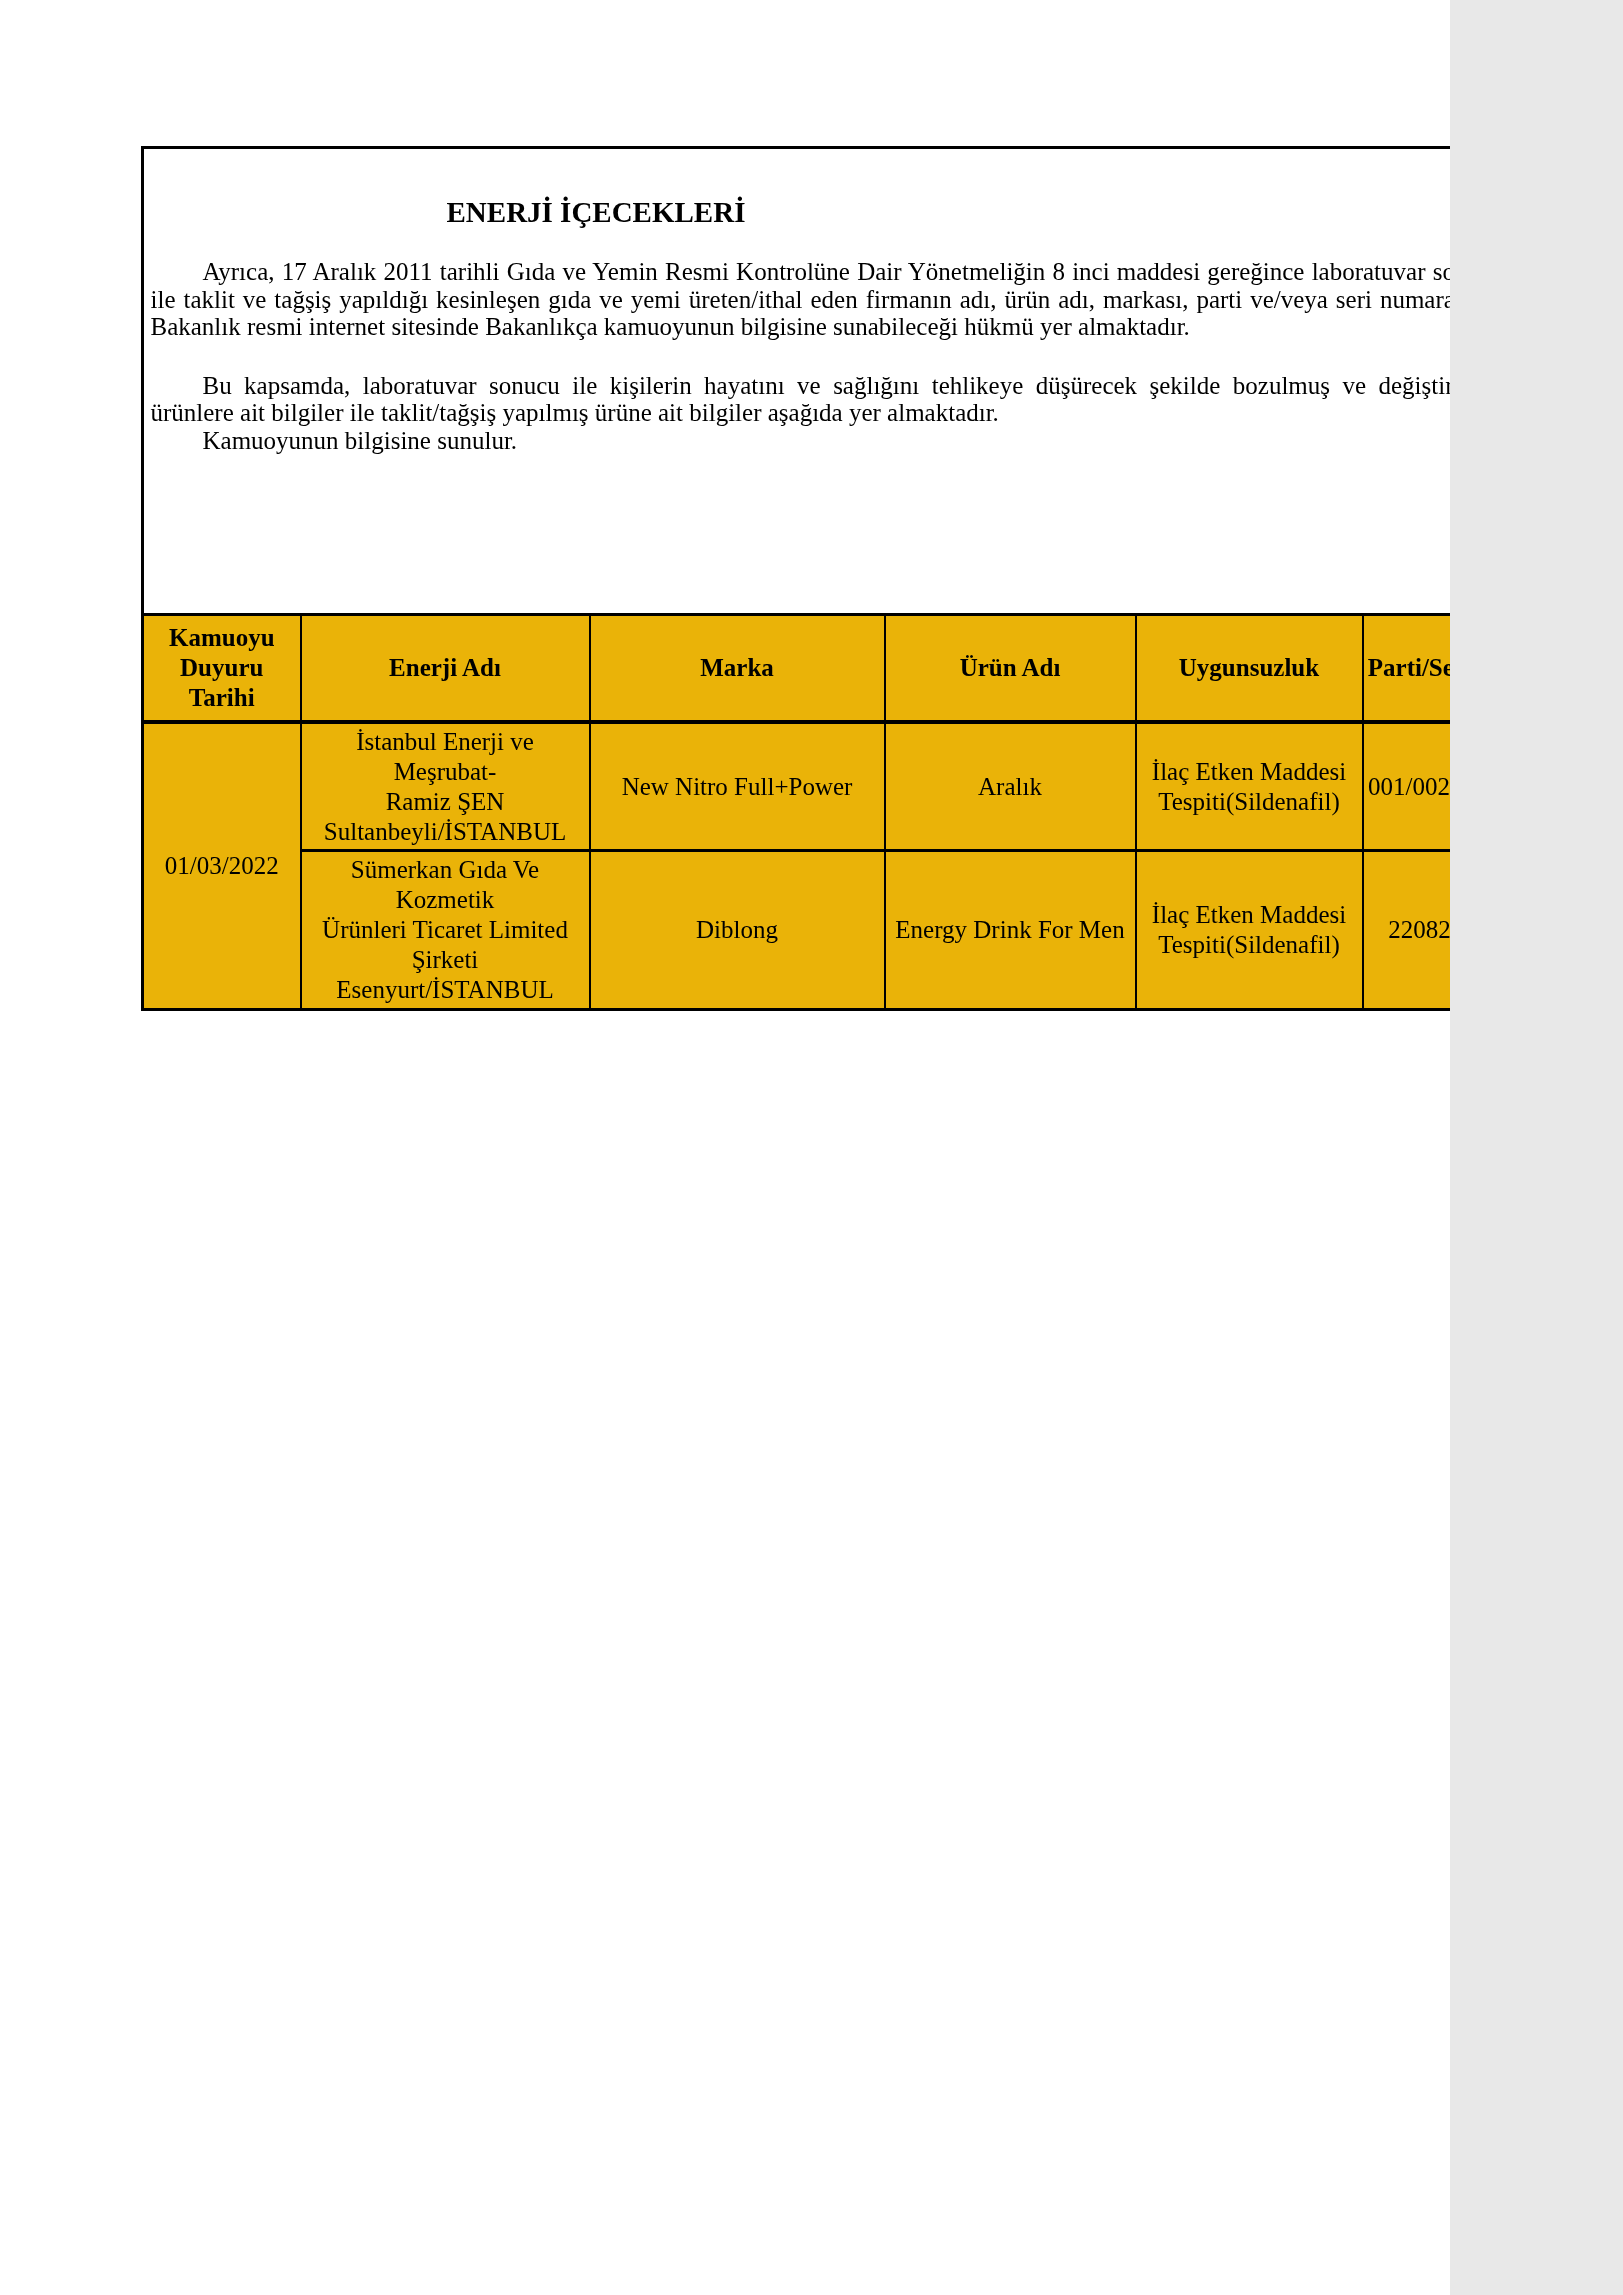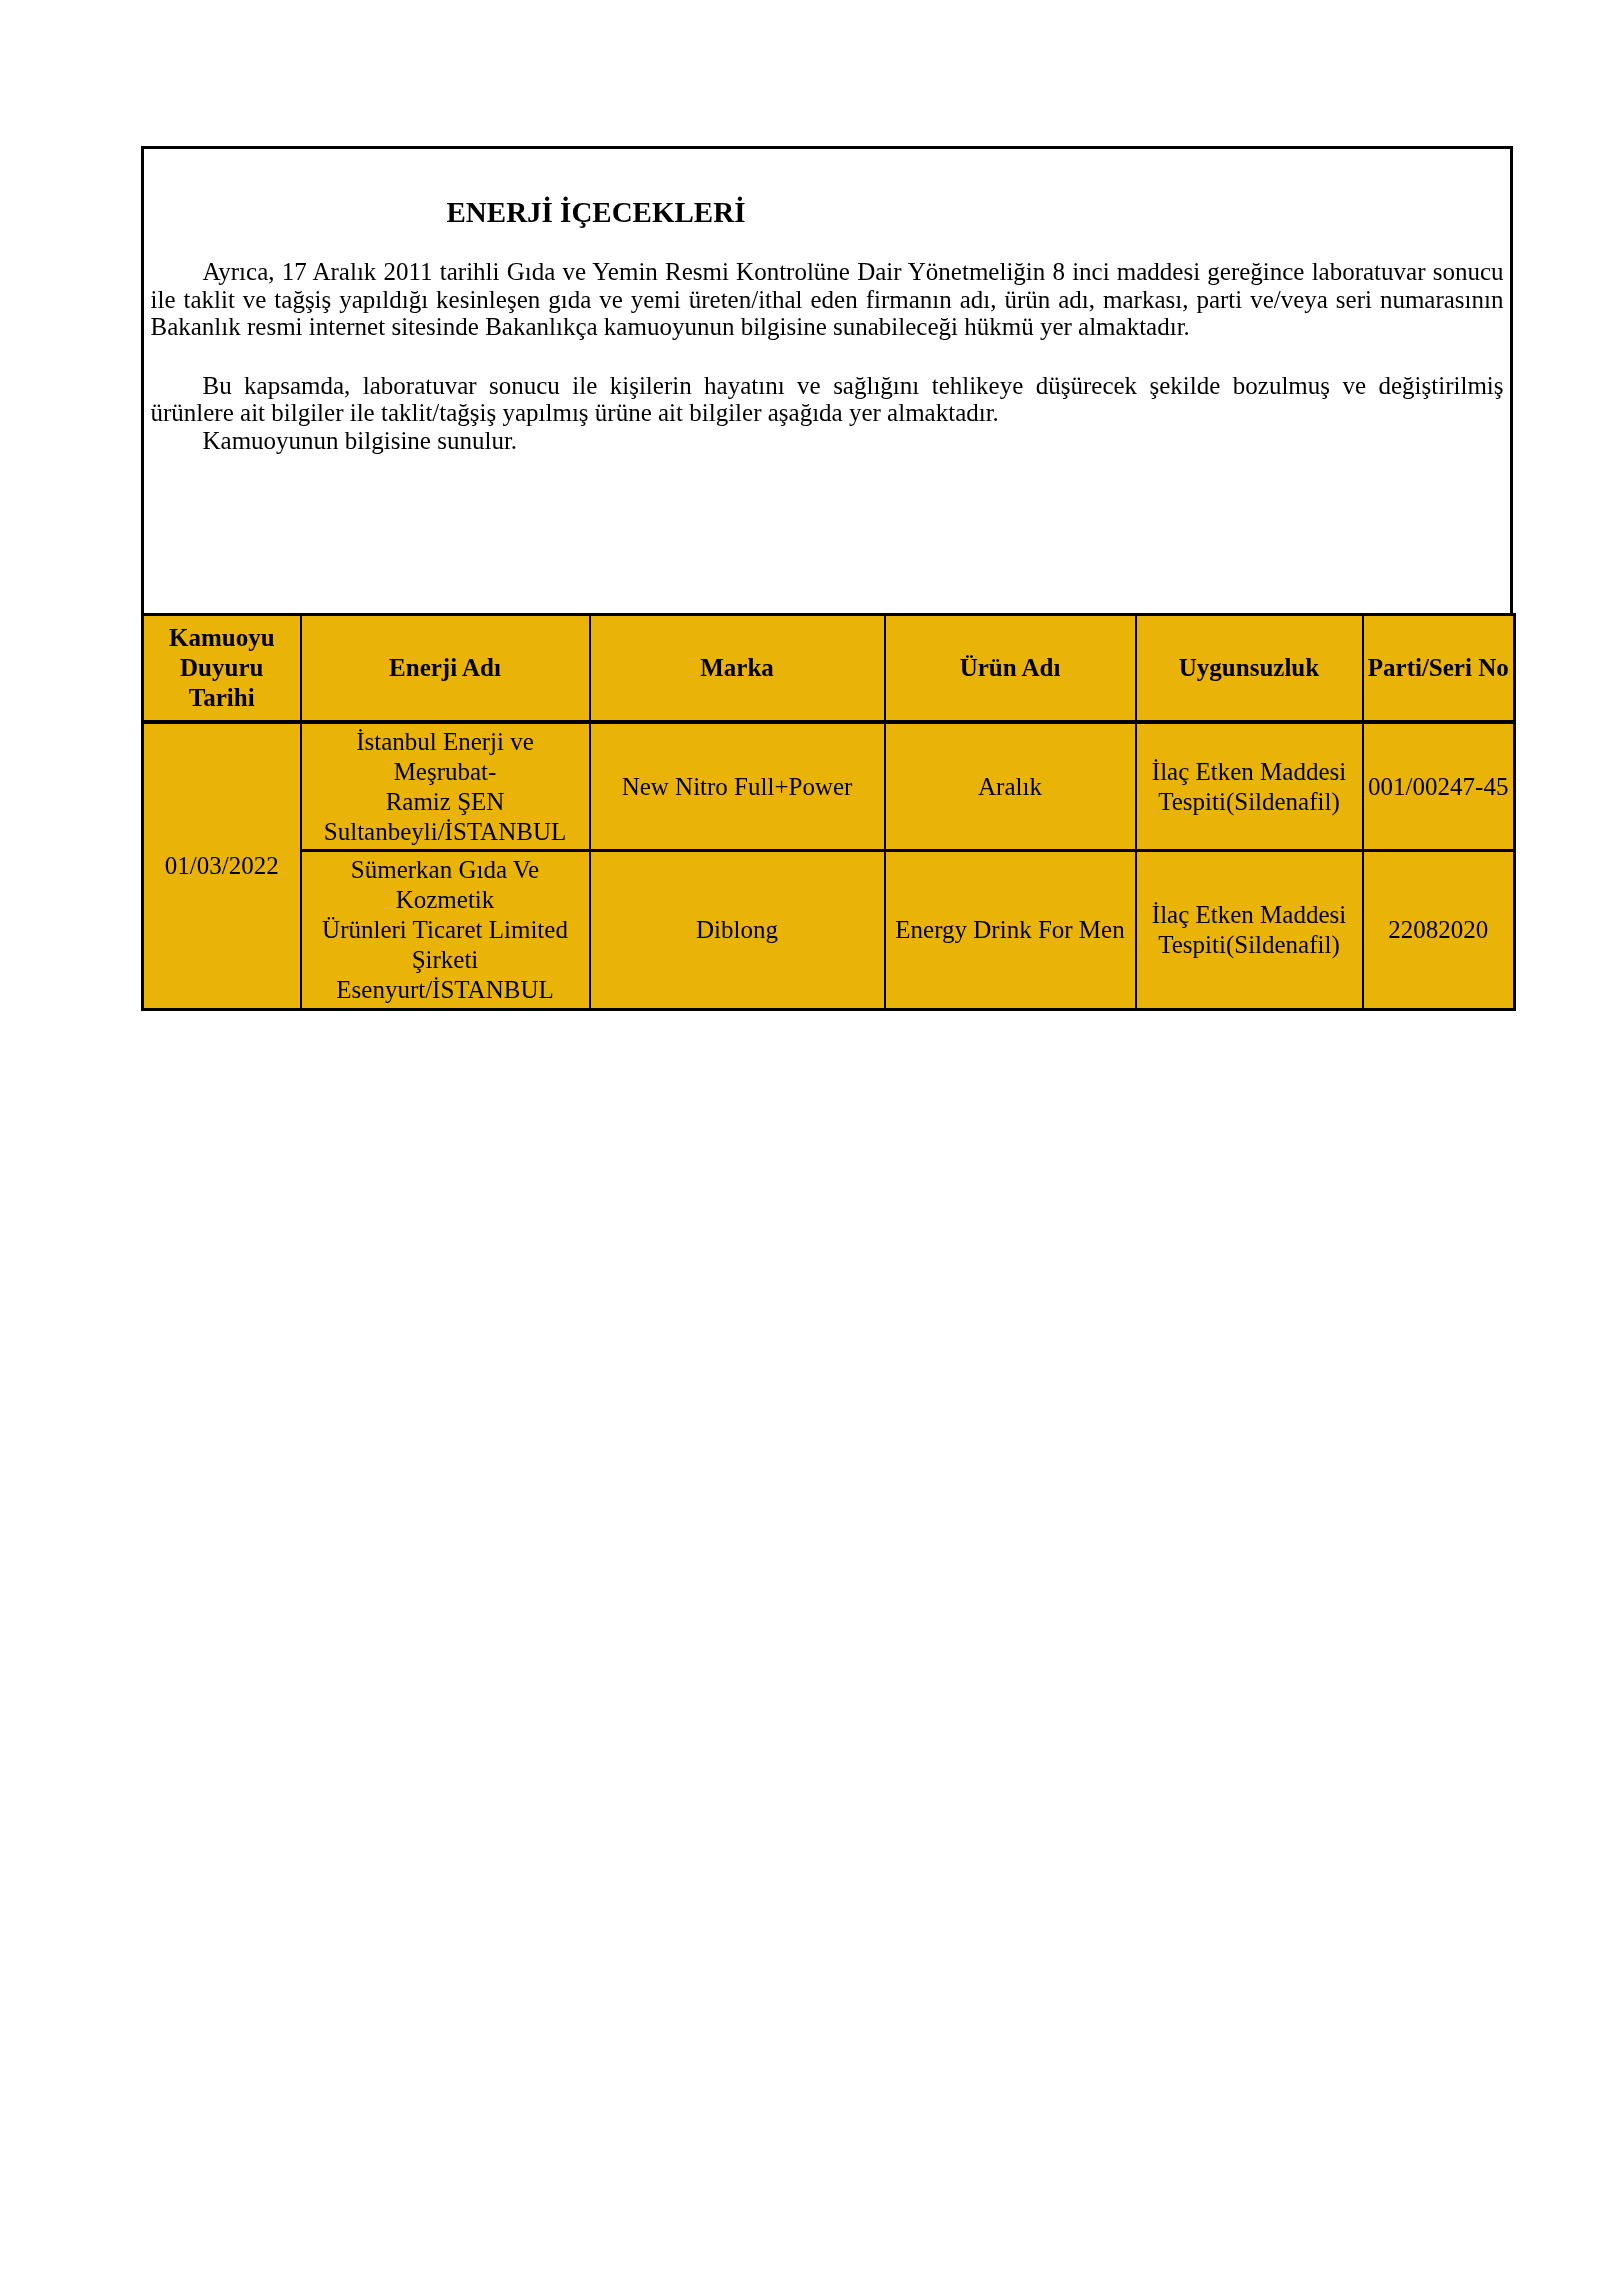--- a/index.html
+++ b/index.html
@@ -2,21 +2,21 @@
 <html style="font-size:10.5px"><head>
 <meta charset="utf-8">
 <style>
   html, body {
     margin: 0;
     padding: 0;
     background: #e8e8e8;
   }
   .page {
     position: relative;
-    width: 1623px;
+    width: 1450px;
     height: 2295px;
     background: #ffffff;
     font-family: "Liberation Serif", serif;
     color: #000000;
     overflow: hidden;
   }
   
   .intro-box {
     position: absolute;
     left: 141px;

